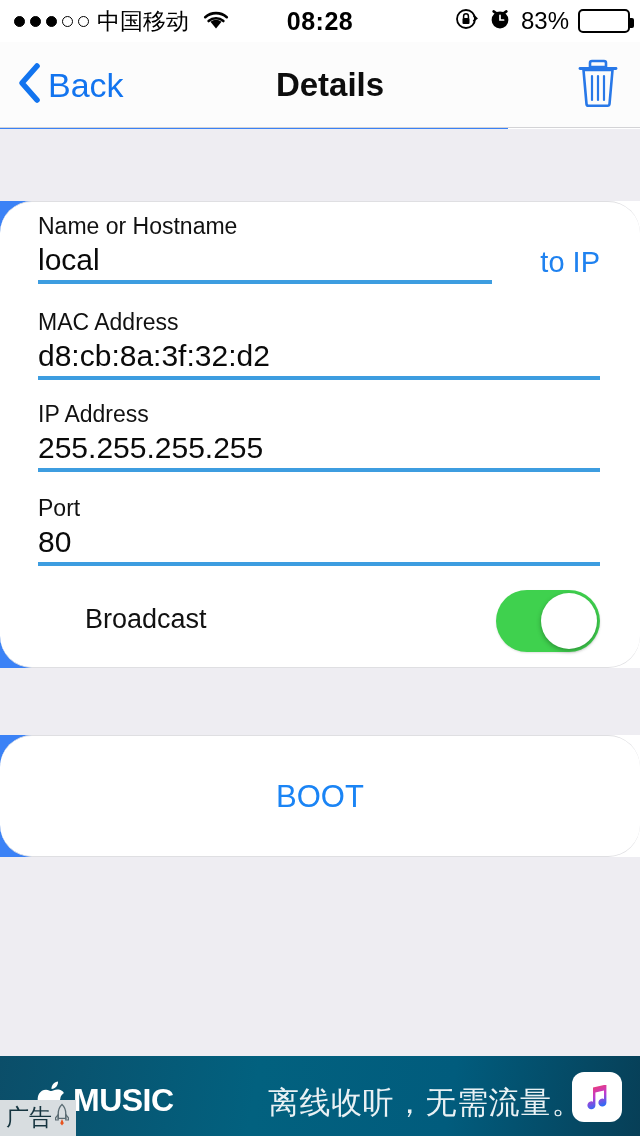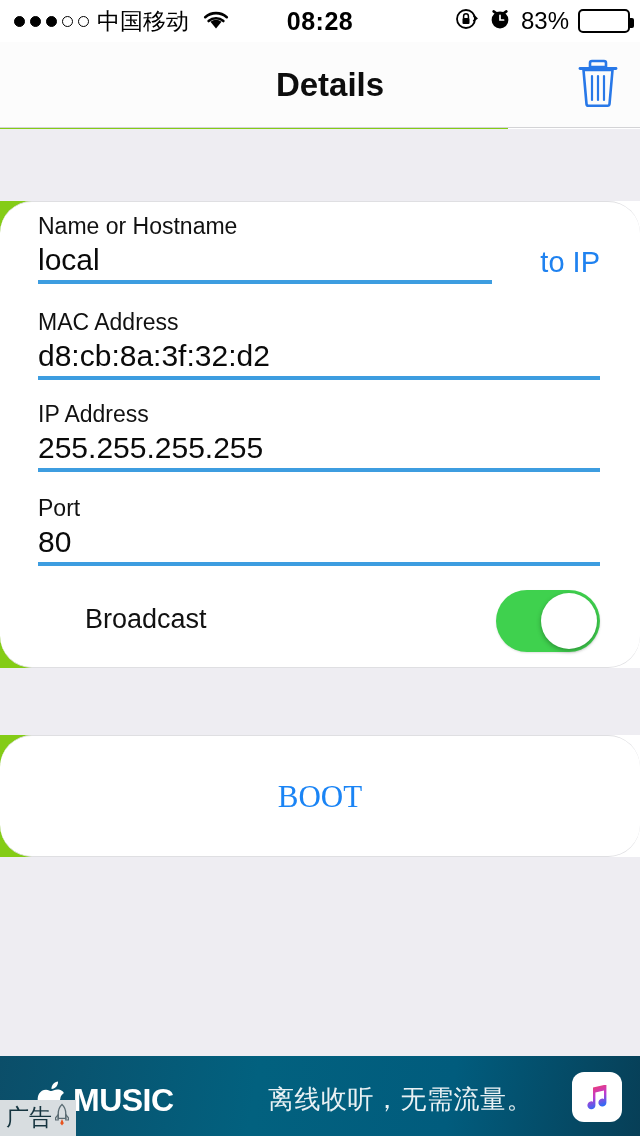--- a/index.html
+++ b/index.html
@@ -2,21 +2,21 @@
 <html><head>
 <meta charset="utf-8">
 <style>
   * { margin:0; padding:0; box-sizing:border-box; }
   html, body {
     width:640px; height:1136px;
     font-family:"Liberation Sans", sans-serif;
     background:#ffffff;
     overflow:hidden;
   }
-  .phone { position:relative; width:508px; height:1136px; background:#84cc16; }
+  .phone { position:relative; width:508px; height:1136px; background:#3b82f6; }
 
   
   .statusbar {
     position:absolute; top:0; left:0; width:640px; height:42px;
     background:#ffffff; color:#000;
     display:flex; align-items:center;
   }
   .sb-left { position:absolute; left:14px; display:flex; align-items:center; gap:8px; }
   .dots { display:flex; align-items:center; gap:5px; }
   .dot { width:11px; height:11px; border-radius:50%; border:1.6px solid #000; }
@@ -61,21 +61,21 @@
 
   
   .gap { background:#eeedf2; width:640px; }
   .section {
     background:#ffffff; width:640px;
     border-top:1px solid #dfdfe2; border-bottom:1px solid #dfdfe2;border-radius:32px;
   }
   .gap-1 { position:absolute; top:129px; height:72px; }
   .form-section { position:absolute; top:201px; height:467px; }
   .gap-2 { position:absolute; top:668px; height:67px; }
-  .boot-section { position:absolute; top:735px; height:122px;font-family:Liberation Serif, serif; }
+  .boot-section { position:absolute; top:735px; height:122px; }
   .gap-3 { position:absolute; top:857px; height:199px; }
 
   
   .field { position:absolute; left:38px; }
   .field-label {
     font-size:23px; color:#111; line-height:28px;
   }
   .field-value {
     font-size:30px; color:#0a0a0a; line-height:40px;
     background:transparent; border:none; outline:none;
@@ -130,21 +130,21 @@
   }
   .ad-apple {
     position:absolute; left:36px; top:22px;
     display:flex; align-items:center; gap:3px;
   }
   .ad-apple-word {
     font-size:32px; font-weight:bold; color:#ffffff; letter-spacing:-0.5px;
   }
   .ad-text {
     position:absolute; left:268px; top:26px;
-    font-size:26px; color:#e9f1f4; letter-spacing:0.5px;
+    font-size:31px; color:#e9f1f4; letter-spacing:0.5px;
   }
   .ad-icon {
     position:absolute; right:18px; top:16px;
     width:50px; height:50px; border-radius:12px; background:#ffffff;
     display:flex; align-items:center; justify-content:center;
   }
   .ad-badge {
     position:absolute; left:0; bottom:0;
     background:#d8dde0; color:#16343f;
     font-size:23px; padding:2px 6px 3px 6px;
@@ -191,20 +191,28 @@
           <path d="M5.6 4.4 L8.8 6.6" stroke="#000" stroke-width="2.6" stroke-linecap="round"></path>
           <path d="M18.4 4.4 L15.2 6.6" stroke="#000" stroke-width="2.6" stroke-linecap="round"></path>
         </svg>
       </span>
       <span class="batt-pct">83%</span>
       <span class="batt"><span class="batt-fill" style="width: 83%;"></span></span>
     </div>
   </div>
 
   <div class="navbar">
+    <div class="nav-back">
+      <span>
+        <svg width="26" height="44" viewBox="0 0 26 44">
+          <path d="M21 5 L6 22 L21 39" stroke="#1274ef" stroke-width="5.6" fill="none" stroke-linecap="round" stroke-linejoin="round"></path>
+        </svg>
+      </span>
+      <span class="nav-back-label">Back</span>
+    </div>
     <div class="nav-title">Details</div>
     <div class="nav-trash">
       <span>
         <svg width="48" height="56" viewBox="0 0 48 56">
           <path d="M18 6 h12 a2 2 0 0 1 2 2 v4 h-16 v-4 a2 2 0 0 1 2 -2 z" stroke="#2878e8" stroke-width="2.6" fill="none"></path>
           <path d="M6 13.5 h36" stroke="#2878e8" stroke-width="2.8" stroke-linecap="round"></path>
           <path d="M9.5 15 h29 l-3 34 a2 2 0 0 1 -2 1.8 h-19 a2 2 0 0 1 -2 -1.8 z" stroke="#2878e8" stroke-width="2.6" fill="none"></path>
           <path d="M18 21 v24" stroke="#2878e8" stroke-width="2.2" stroke-linecap="round"></path>
           <path d="M24 21 v24" stroke="#2878e8" stroke-width="2.2" stroke-linecap="round"></path>
           <path d="M30 21 v24" stroke="#2878e8" stroke-width="2.2" stroke-linecap="round"></path>

